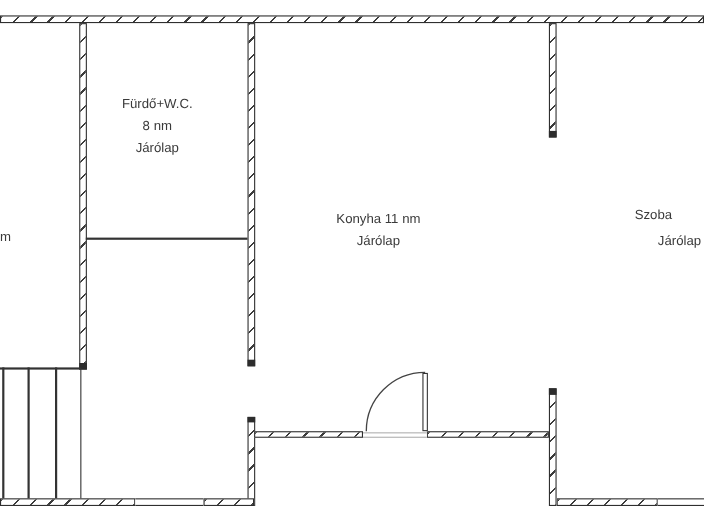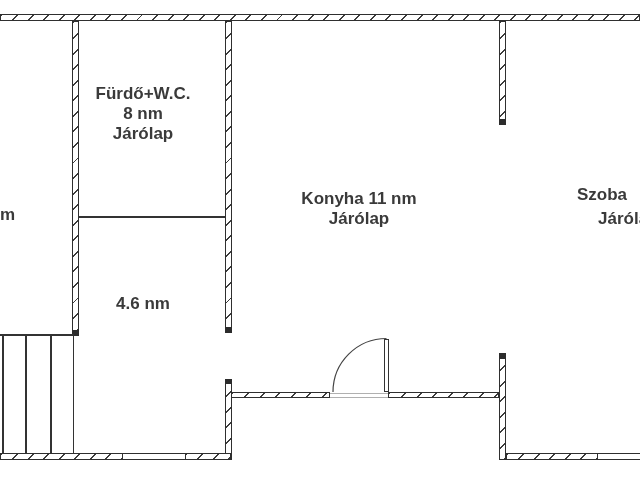--- a/index.html
+++ b/index.html
@@ -15,22 +15,22 @@
     background-color:#fff;
   }
   
   .wall-plain{
     position:absolute;box-sizing:border-box;background:#fff;
     border-top:1.4px solid #2f2f2f;border-bottom:1.4px solid #2f2f2f;
   }
   .cap{position:absolute;background:#2c2c2c;}
   .thin{position:absolute;background:#333;}
   .label{
-    position:absolute;color:#3a3a3a;font-size:17px;line-height:20px;
-    text-align:center;white-space:nowrap;font-weight:bold;
+    position:absolute;color:#3a3a3a;font-size:12px;line-height:20px;
+    text-align:center;white-space:nowrap;
   }
   .label-left{text-align:left;}
   .door-leaf{
     position:absolute;box-sizing:border-box;background:#fff;border:1px solid #333;
   }
   .threshold{
     position:absolute;box-sizing:border-box;background:#fff;
     border-top:1px solid #b0b0b0;border-bottom:1px solid #b0b0b0;
   }
   svg.overlay{position:absolute;left:0;top:0;pointer-events:none;}
@@ -81,27 +81,26 @@
   <svg class="overlay" width="640" height="480" viewBox="0 0 640 480">
     <path d="M 333 392 A 53.5 53.5 0 0 1 386.5 338.5" fill="none" stroke="#444" stroke-width="1.2"></path>
   </svg>
 
   <div class="label" style="left:73px;top:84px;width:140px;">
     <div>Fürdő+W.C.</div>
     <div>8 nm</div>
     <div>Járólap</div>
   </div>
 
-  <div class="label" style="left:279px;top:189px;width:160px;">
+  <div class="label" style="left:264px;top:189px;width:160px;">
     <div>Konyha 11 nm</div>
     <div>Járólap</div>
   </div>
 
   <div class="label label-left" style="left:577px;top:185px;">Szoba</div>
   <div class="label label-left" style="left:598px;top:209px;">Járólap</div>
 
   <div class="label" style="left:73px;top:293px;width:140px;line-height:21px;">
-    <div>4.6 nm</div>
   </div>
 
   <div class="label label-left" style="left:0;top:205px;">m</div>
 
 </div>
 
 </body></html>

